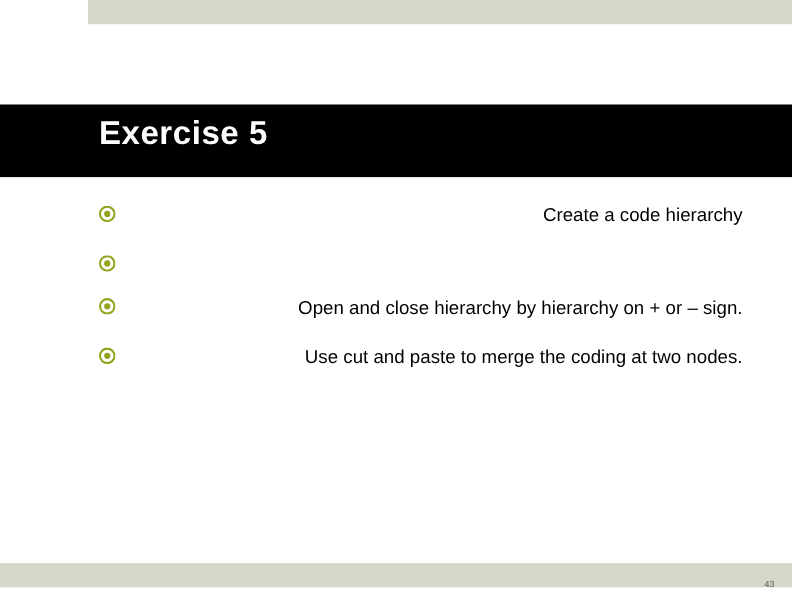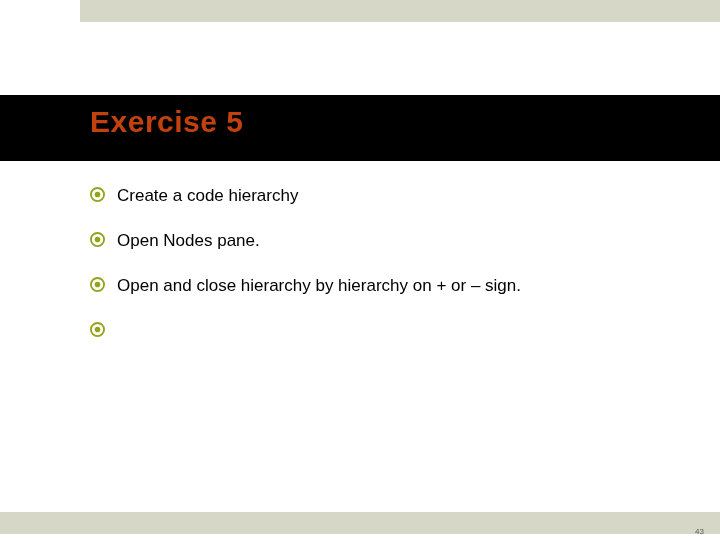--- a/index.html
+++ b/index.html
@@ -22,35 +22,36 @@
     top: 95px;
     left: 0;
     right: 0;
     height: 66px;
     background: #000000;
   }
   .title-text {
     position: absolute;
     left: 90px;
     top: 10px;
-    color: #c2410c;
+    color: #ffffff;
     font-size: 30px;
     font-weight: bold;
     letter-spacing: 0.5px;
   }
   .content {
     position: absolute;
     top: 185px;
     left: 90px;
     right: 45px;
   }
   .bullet-item {
     display: flex;
     align-items: flex-start;
     margin-bottom: 22px;
+    justify-content: space-between;
   }
   .bullet-icon {
     flex: 0 0 auto;
     width: 15px;
     height: 15px;
     margin-right: 12px;
     margin-top: 2px;
   }
   .bullet-icon svg { display: block; }
   .bullet-text {
@@ -95,39 +96,39 @@
     <span class="bullet-text">Create a code hierarchy</span>
   </div>
 
   <div class="bullet-item">
     <span class="bullet-icon">
       <svg width="15" height="15" viewBox="0 0 16 16">
           <circle cx="8" cy="8" r="7" fill="none" stroke="#93a31b" stroke-width="2"></circle>
           <circle cx="8" cy="8" r="3" fill="#93a31b"></circle>
         </svg>
     </span>
-    <span class="bullet-text">Open Nodes pane.</span>
   </div>
 
 
   <div class="bullet-item">
     <span class="bullet-icon">
       <svg width="15" height="15" viewBox="0 0 16 16">
           <circle cx="8" cy="8" r="7" fill="none" stroke="#93a31b" stroke-width="2"></circle>
           <circle cx="8" cy="8" r="3" fill="#93a31b"></circle>
         </svg>
     </span>
     <span class="bullet-text">Open and close hierarchy by hierarchy on + or – sign.</span>
   </div>
 
   <div class="bullet-item">
     <span class="bullet-icon">
       <svg width="15" height="15" viewBox="0 0 16 16">
           <circle cx="8" cy="8" r="7" fill="none" stroke="#93a31b" stroke-width="2"></circle>
           <circle cx="8" cy="8" r="3" fill="#93a31b"></circle>
         </svg>
     </span>
+    <span class="bullet-text">Use cut and paste to merge the coding at two nodes.</span>
   </div>
 
 </div>
 
 <div class="bottom-bar"></div>
 <div class="page-number">43</div>
 
 </body></html>

